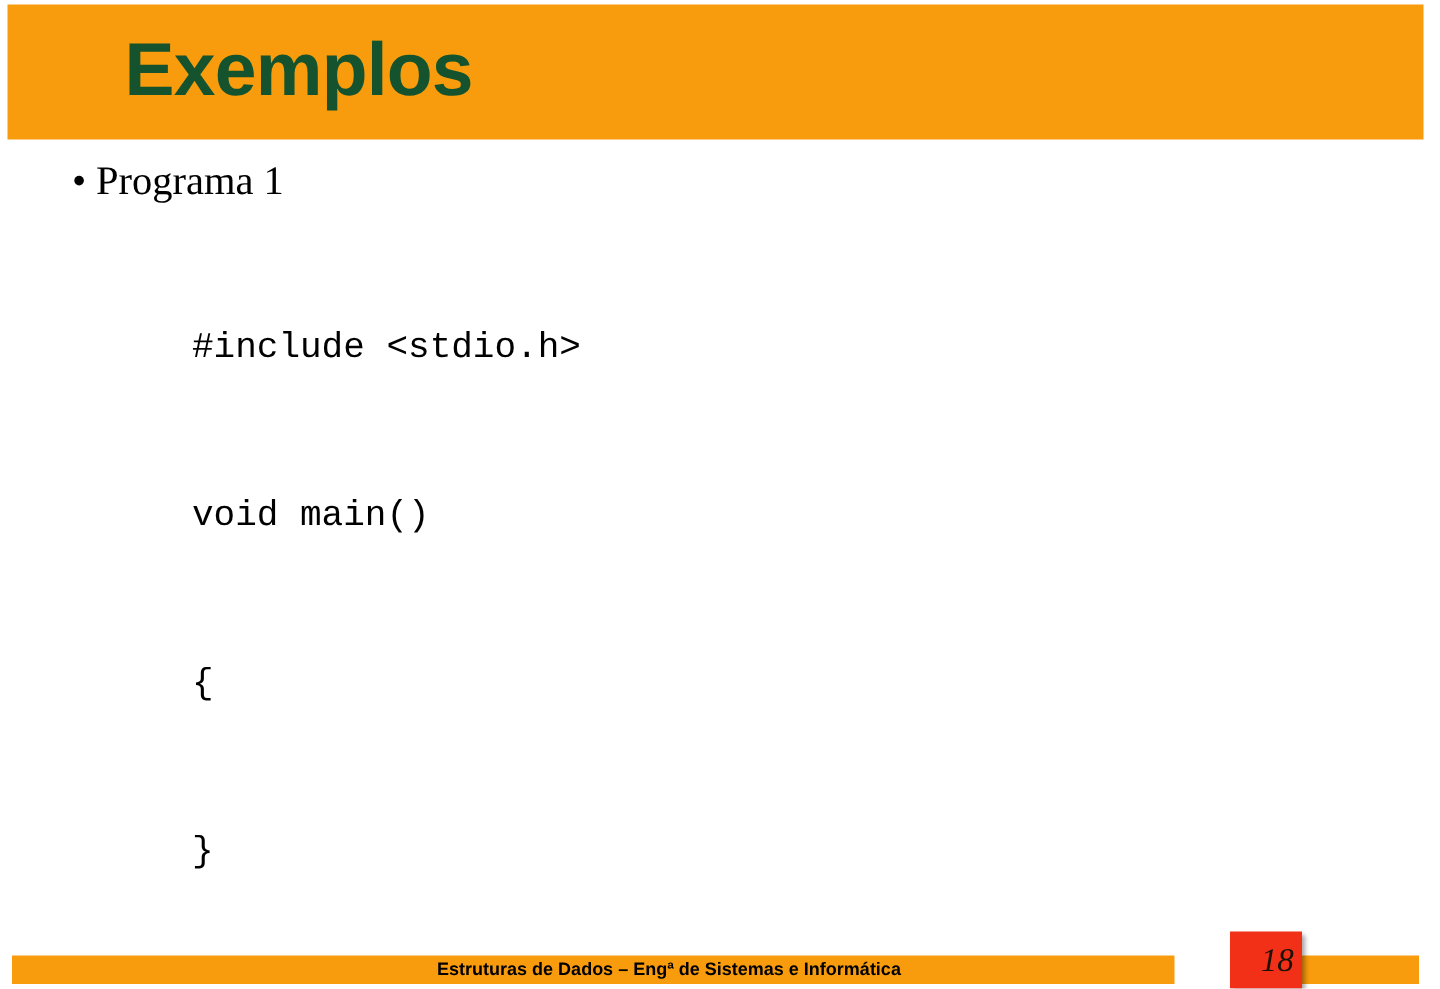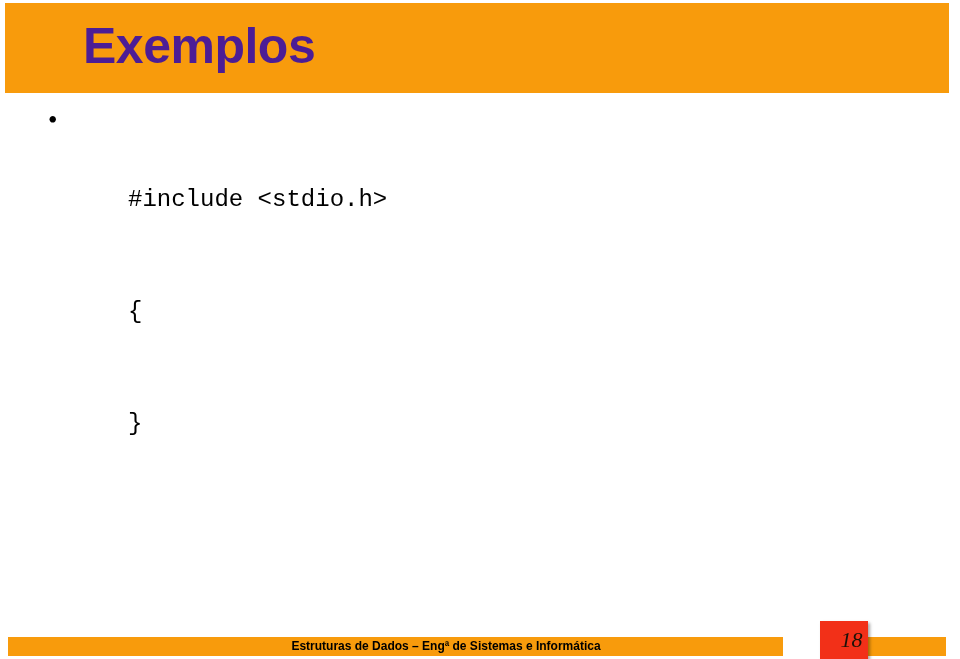--- a/index.html
+++ b/index.html
@@ -26,21 +26,21 @@
     background: #f89b0c;
   }
   .slide-title {
     position: absolute;
     left: 78px;
     top: 12px;
     font-family: "Liberation Sans", sans-serif;
     font-weight: bold;
     font-size: 50px;
     line-height: 62px;
-    color: #4c1d95;
+    color: #14532d;
     letter-spacing: -0.5px;
     white-space: nowrap;
     text-align: right;
   }
 
   
   .slide-body {
     position: absolute;
     left: 0;
     top: 104px;
@@ -138,24 +138,26 @@
 <body>
 
 <div class="slide-header">
   <div class="slide-title">Exemplos</div>
 </div>
 
 <div class="slide-body">
 
   <div class="bullet-row">
     <span class="bullet-dot">•</span>
+    <span>Programa 1</span>
   </div>
 
   <div class="code-block block-one">
     <div class="code-line">#include &lt;stdio.h&gt;</div>
+    <div class="code-line">void main()</div>
     <div class="code-line">{</div>
     <div class="code-line">}</div>
   </div>
 
 </div>
 
 <div class="footer-bar-left"></div>
 <div class="footer-bar-right"></div>
 <div class="footer-text">Estruturas de Dados – Engª de Sistemas e Informática</div>
 <div class="page-badge"></div>

